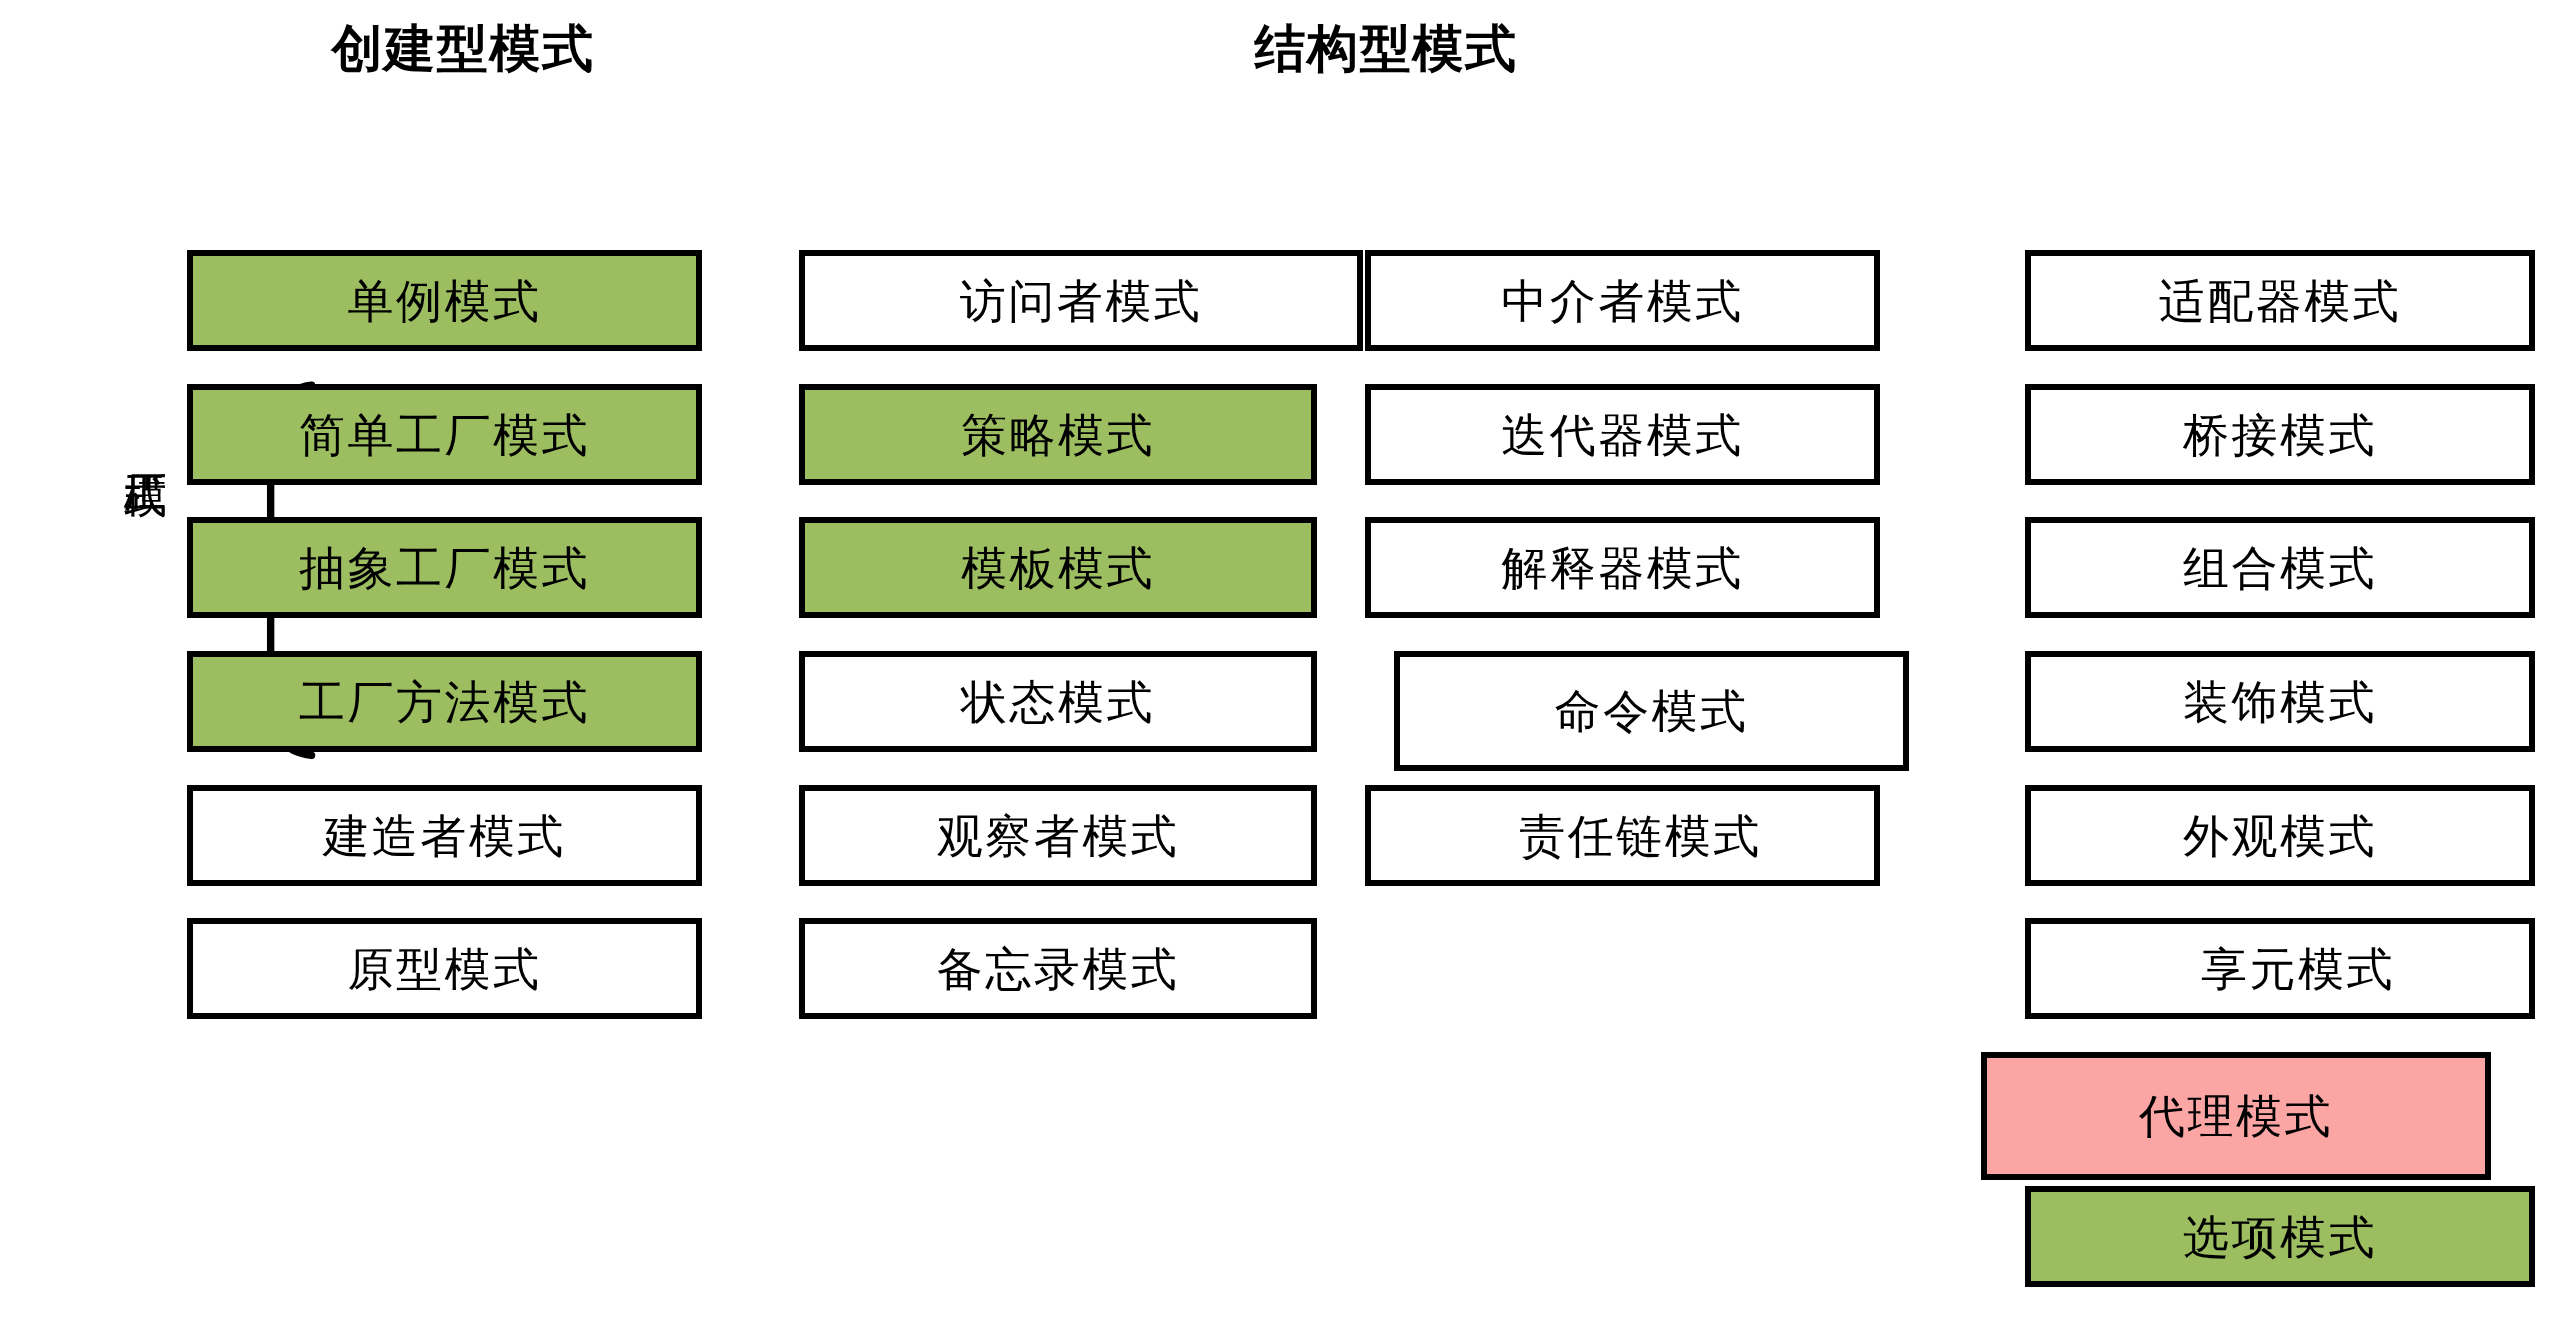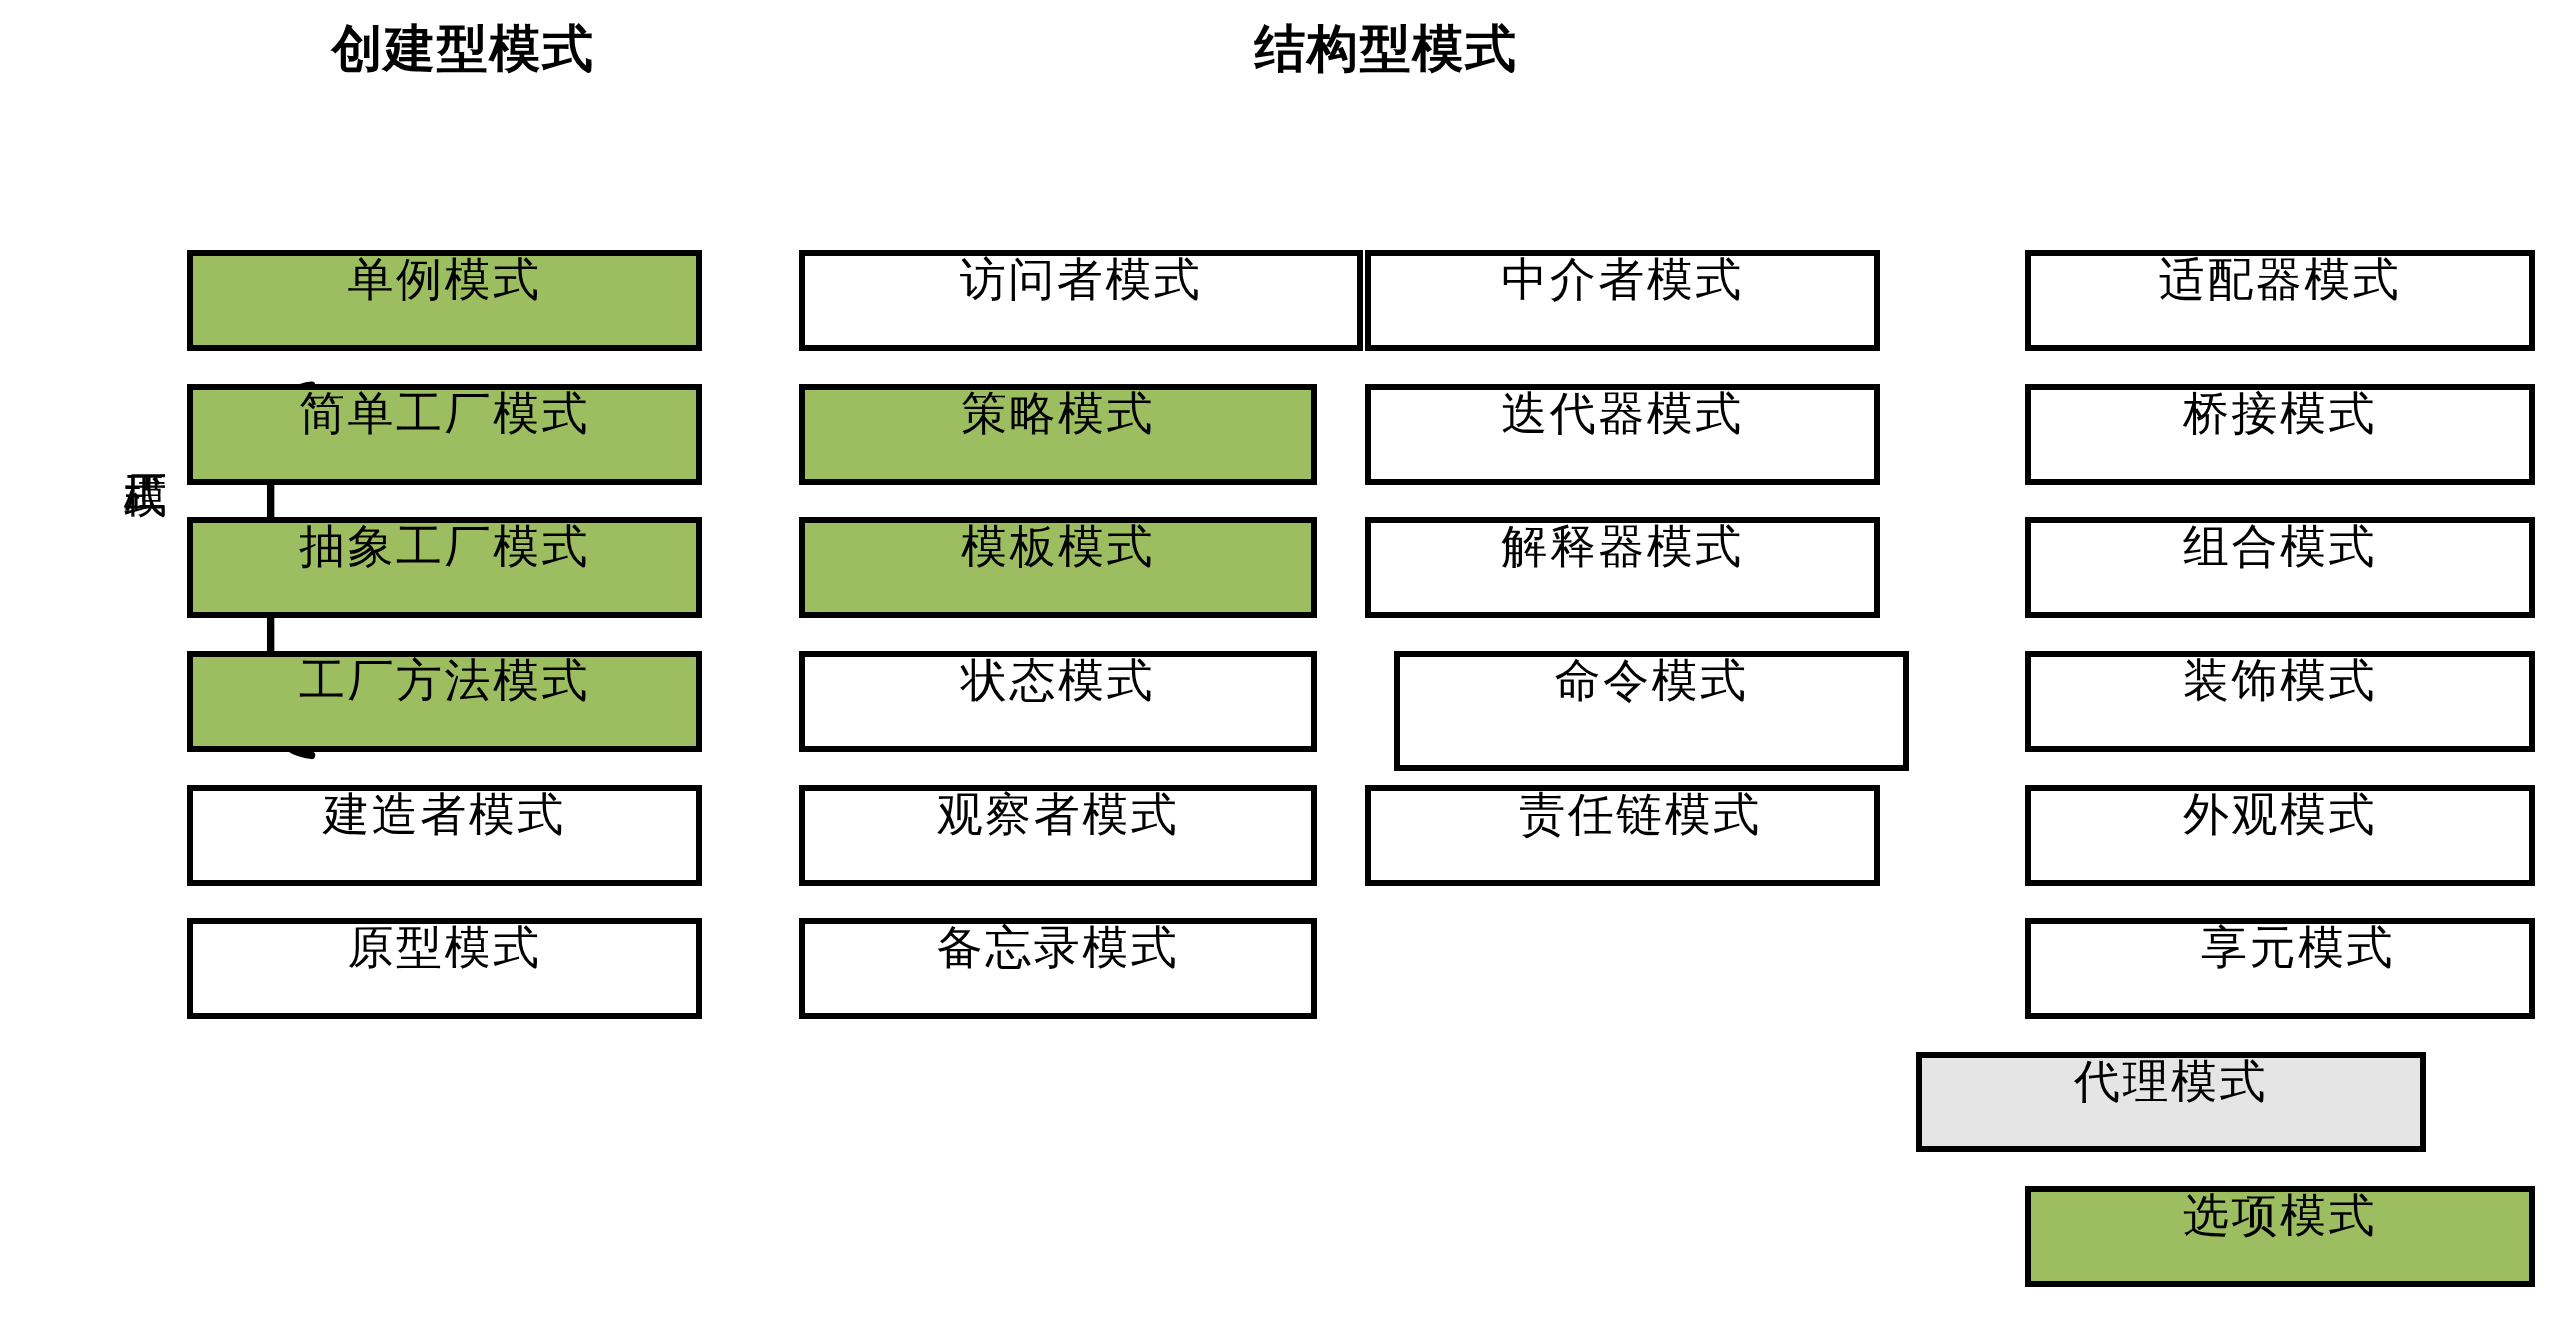--- a/index.html
+++ b/index.html
@@ -26,21 +26,21 @@
     white-space: nowrap;
     text-align: center;
     line-height: 1;
   }
   .pattern-box {
     position: absolute;
     box-sizing: border-box;
     border: 6.6px solid #000000;
     background: #ffffff;
     display: flex;
-    align-items: flex-start;
+    align-items: center;
     justify-content: center;
     line-height: 1;
   }
   .pattern-box.hl {
     background: #9CBE60;
   }
   .pattern-label {
     font-size: 46px;
     color: #000000;
     letter-spacing: 2.5px;
@@ -145,21 +145,21 @@
       </div>
       <div class="pattern-box" style="left: 2025px; width: 510px; top: 651px; height: 101px;">
         <span class="pattern-label">装饰模式</span>
       </div>
       <div class="pattern-box" style="left: 2025px; width: 510px; top: 785px; height: 101px;">
         <span class="pattern-label">外观模式</span>
       </div>
       <div class="pattern-box" style="left: 2025px; width: 510px; top: 918px; height: 101px; padding-left: 36px;">
         <span class="pattern-label">享元模式</span>
       </div>
-      <div class="pattern-box hl" style="left: 1916px; width: 510px; top: 1052px; height: 100px; background: #e5e5e5;">
+      <div class="pattern-box hl" style="left: 1981px; width: 510px; top: 1052px; height: 128px; background: #fca5a5;">
         <span class="pattern-label">代理模式</span>
       </div>
       <div class="pattern-box hl" style="left: 2025px; width: 510px; top: 1186px; height: 101px; background: rgb(156, 190, 96);">
         <span class="pattern-label">选项模式</span>
       </div>
     </div>
 
 </div>
 
 

